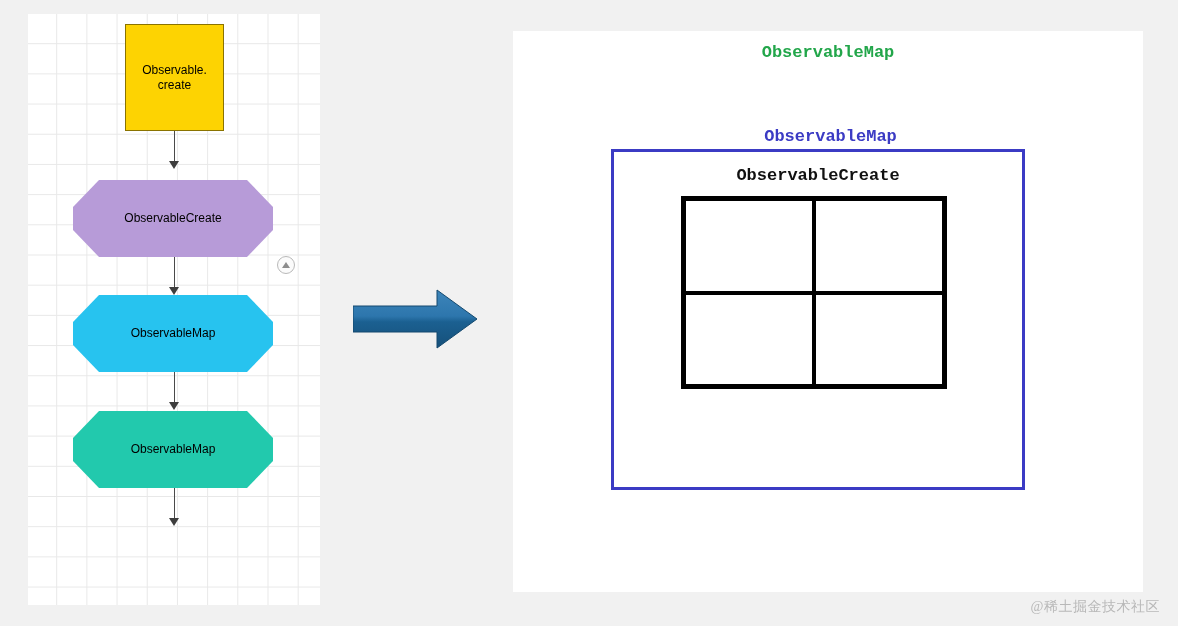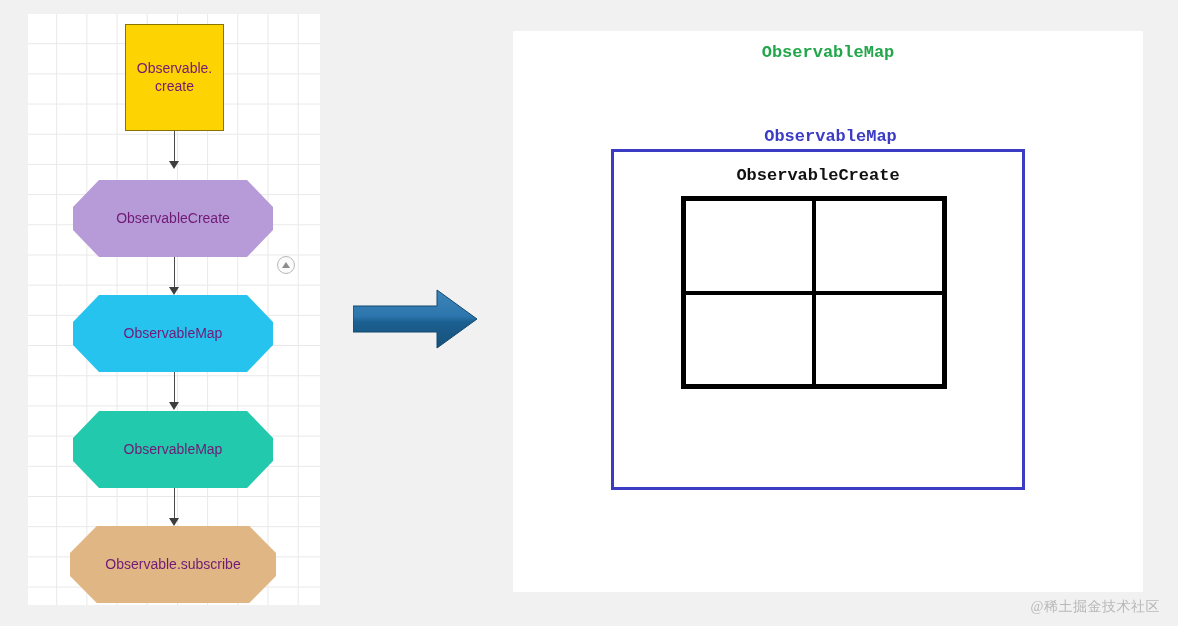--- a/index.html
+++ b/index.html
@@ -30,22 +30,22 @@
     background-position: -2px -1px;
     overflow: hidden;
   }
 
   .node {
     position: absolute;
     display: flex;
     align-items: center;
     justify-content: center;
     text-align: center;
-    color: #701a75;
-    font-size: 14px;
+    color: #000000;
+    font-size: 12px;
     line-height: 1.25;
     box-sizing: border-box;
     white-space: pre-line;
   }
 
   .node.rect {
     border: 1px solid #8a7300;
   }
 
   .node.oct {
@@ -203,23 +203,20 @@
   <div class="connector" style="left:146px; top:358px; height:36px;"></div>
   <div class="arrowhead" style="left:141px; top:388px;"></div>
 
   <div class="node oct" style="left:45px; top:397px; width:200px; height:77px; background:#22c9ad;">
     <span>ObservableMap</span>
   </div>
 
   <div class="connector" style="left:146px; top:474px; height:36px;"></div>
   <div class="arrowhead" style="left:141px; top:504px;"></div>
 
-  <div class="node oct" style="left:42px; top:512px; width:206px; height:77px; background:#e0b684;">
-    <span>Observable.subscribe</span>
-  </div>
 
   <div id="collapse-badge">
     <i></i>
   </div>
 </div>
 
 <svg id="big-arrow" viewBox="0 0 124 62">
   <defs>
     <linearGradient id="arrGrad" x1="0" y1="0" x2="0" y2="1">
       <stop offset="0%" stop-color="#3d85ba"></stop>

